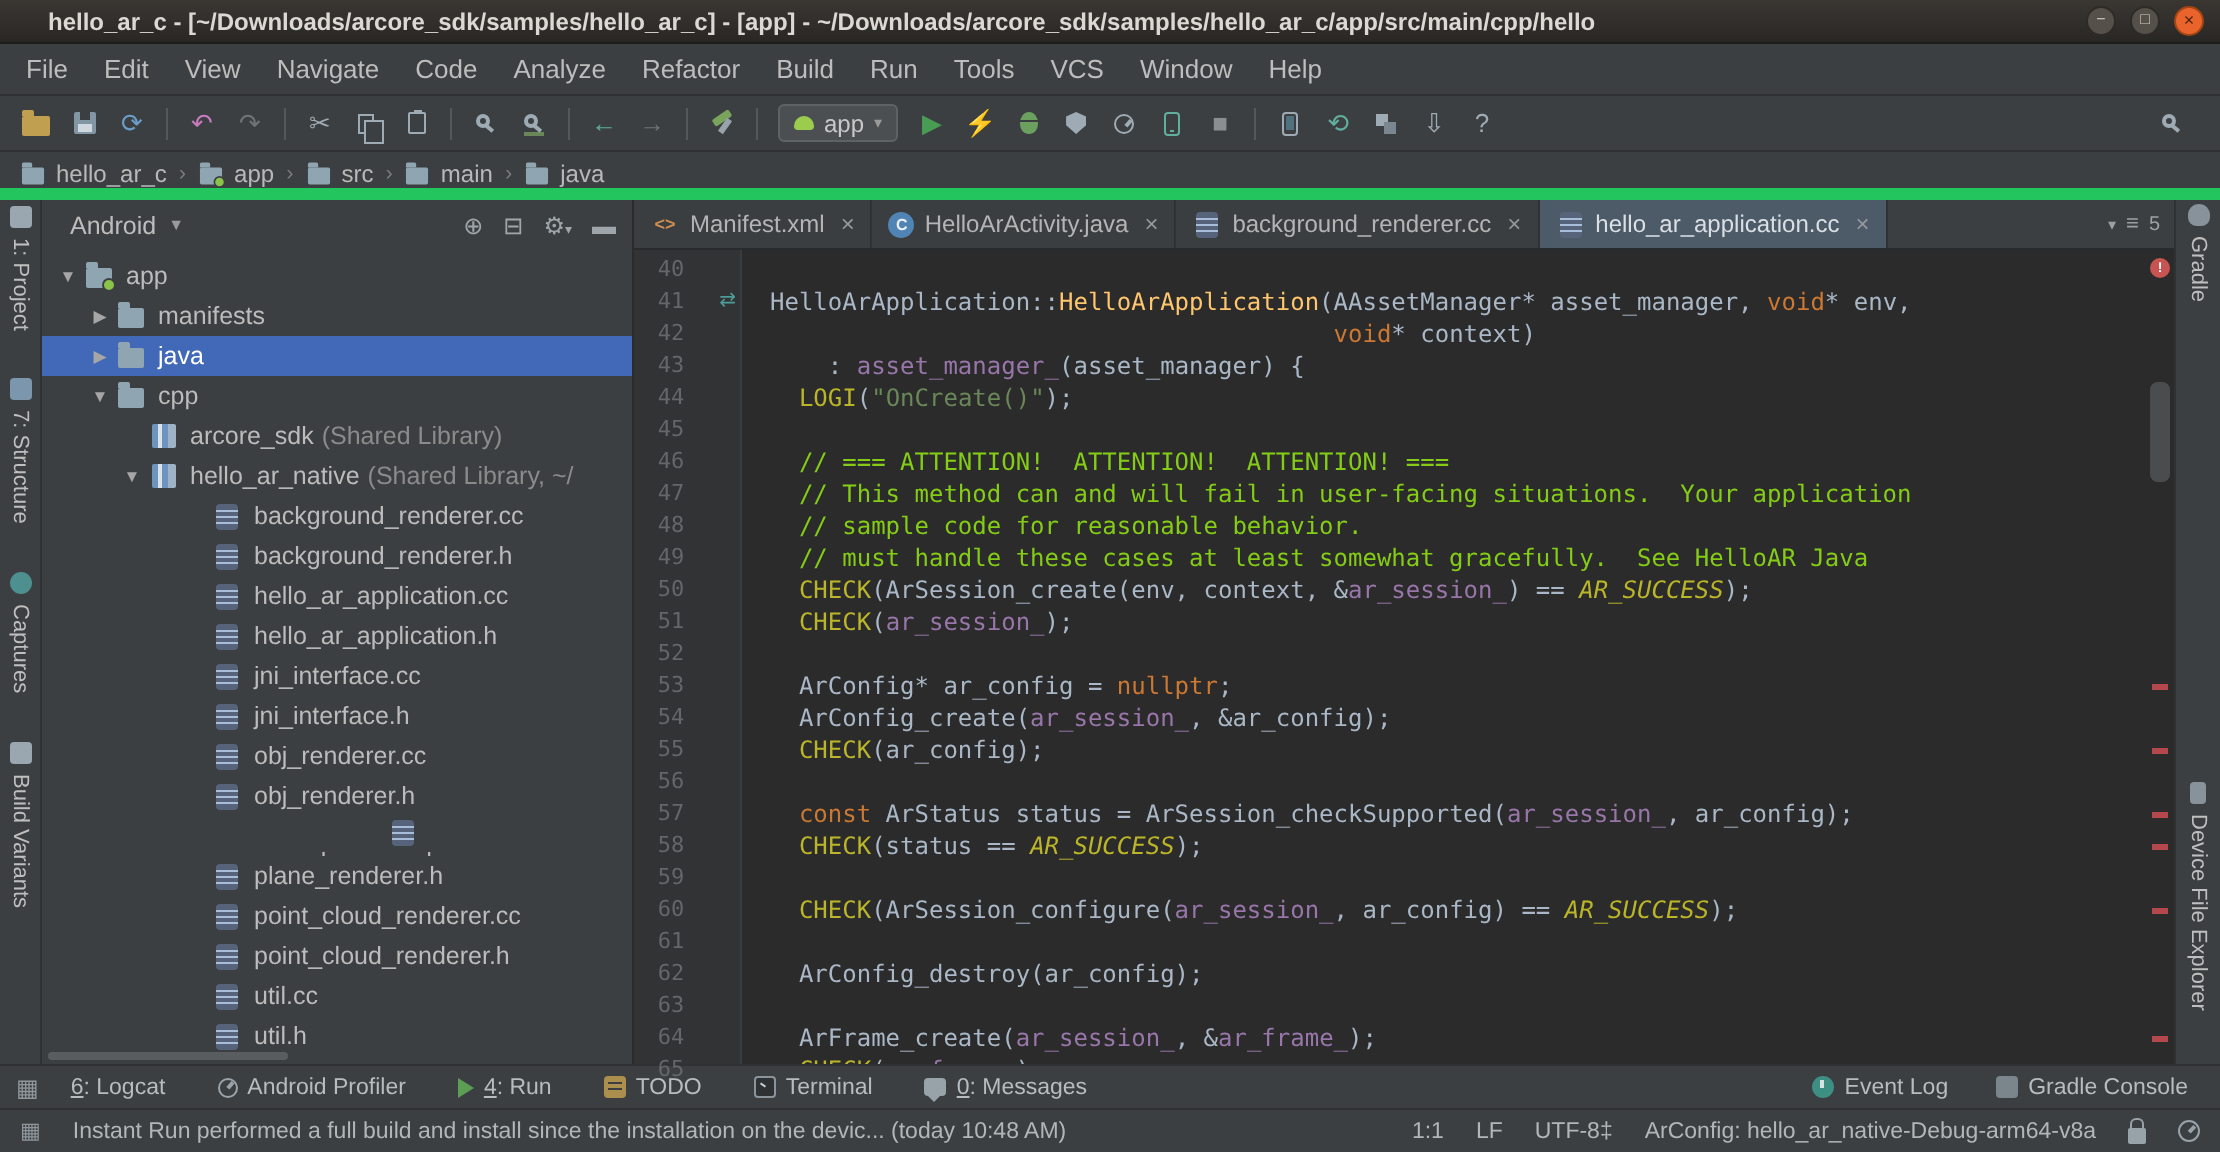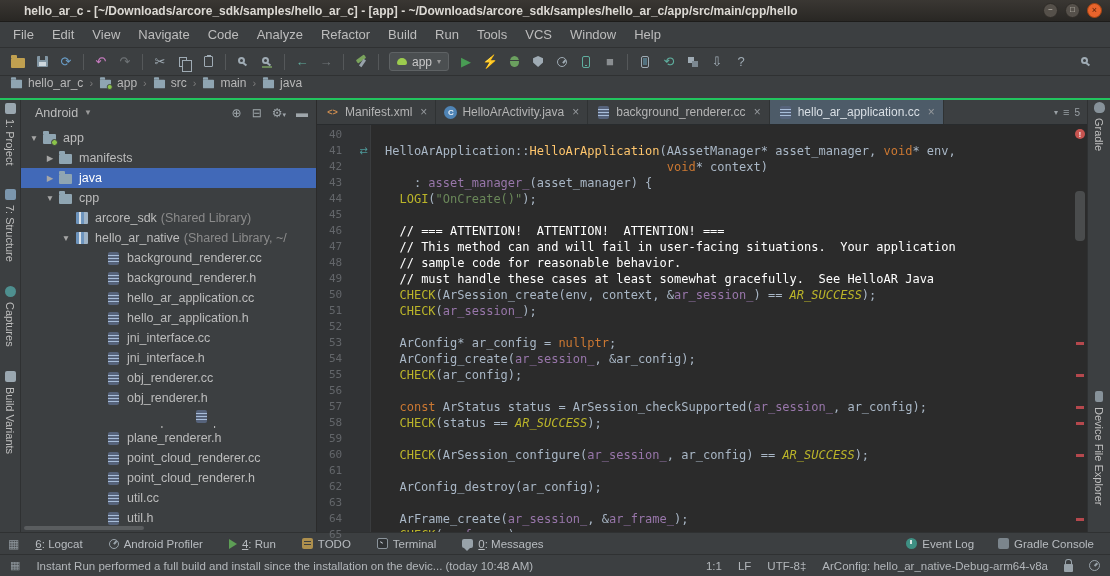--- a/index.html
+++ b/index.html
@@ -50,21 +50,21 @@
   .tb-gauge::after { content:''; position:absolute; left:4px; top:1px; width:1.5px; height:4px; background:#9fabb4; transform-origin:bottom; transform:rotate(40deg); }
   .tb-attach { width:8px; height:12px; border:1px solid #5fae9e; border-radius:2px; }
   .tb-attach::after { content:''; position:absolute; left:2px; bottom:1px; width:2px; height:1px; background:#5fae9e; }
   .tb-phone { width:8px; height:12px; border:1px solid #9fabb4; border-radius:2px; }
   .tb-phone::before { content:''; position:absolute; left:1px; top:1px; right:1px; height:7px; background:#52717f; }
   .tb-struct { width:10px; height:10px; }
   .tb-struct::before { content:''; position:absolute; left:0; top:0; width:6px; height:6px; background:#9fabb4; }
   .tb-struct::after { content:''; position:absolute; right:0; bottom:0; width:6px; height:6px; background:#7b8790; }
 
   
-  .navbar { height:24px; flex:none; background:#3c3f41; border-bottom:2px solid #22c55e; display:flex; align-items:flex-start; padding:0 8px; }
+  .navbar { height:24px; flex:none; background:#3c3f41; border-bottom:6px solid #22c55e; display:flex; align-items:flex-end; padding:0 8px; }
   .crumb { display:flex; align-items:center; gap:5px; color:#b8b8b8; font-size:12px; padding:0 2px; }
   .crumb-sep { color:#7c7c7c; font-size:11px; padding:0 4px; }
   .crumb .folderico { transform:scale(.85); }
 
   
   .main { height:432px; flex:none; display:flex; }
   .stripe { background:#3c3f41; display:flex; flex-direction:column; align-items:center; flex:none; }
   .stripe-left { width:21px; border-right:1px solid #2f3132; }
   .stripe-right { width:23px; border-left:1px solid #2f3132; }
   .stripe-item { writing-mode:vertical-rl; display:flex; align-items:center; gap:5px; color:#bfbfbf; font-size:11px; margin-top:24px; }
@@ -114,21 +114,21 @@
   .tab-right .chv { font-size:8px; }
   .tab-count { font-size:10px; }
 
   .editor { flex:1; min-height:0; display:flex; background:#2b2b2b; }
   .gutter { width:54px; flex:none; background:#313335; border-right:1px solid #3a3c3e; padding-top:3px; position:relative; }
   .ln { height:16px; line-height:16px; text-align:center; padding-right:16px; color:#63666a; font:11px "DejaVu Sans Mono", monospace; }
   .gutter-icon { position:absolute; top:20px; right:2px; color:#4e9b9b; font-size:10px; line-height:12px; }
   .code { flex:1; min-width:0; overflow:hidden; padding:3px 0 0 14px; }
   .code-line { height:16px; line-height:16px; white-space:pre; font:12px "DejaVu Sans Mono", monospace; color:#a9b7c6; }
   .c-d { color:#a9b7c6; } .c-kw { color:#cc7832; } .c-fn { color:#ffc66d; }
-  .c-mac { color:#bbb529; } .c-str { color:#6a8759; } .c-com { color:#ffffff;text-align:right; }
+  .c-mac { color:#bbb529; } .c-str { color:#6a8759; } .c-com { color:#84cc16;text-align:right; }
   .c-mem { color:#9876aa; } .c-cst { color:#bbb529; font-style:italic; }
   .estripe { width:14px; flex:none; position:relative; background:#2b2b2b; }
   .err-ind { position:absolute; top:4px; left:2px; width:10px; height:10px; border-radius:50%; background:#c75450; color:#fff; font-size:7px; font-weight:bold; display:flex; align-items:center; justify-content:center; }
   .scroll-thumb { position:absolute; left:2px; top:66px; width:10px; height:50px; background:#595b5d; border-radius:4px; opacity:.7; }
   .err-mark { position:absolute; left:3px; width:8px; height:3px; background:#b5484d; }
 
   
   .bottombar { height:22px; flex:none; background:#3c3f41; border-top:1px solid #2f3132; display:flex; align-items:center; padding:0 8px; font-size:11.5px; color:#b8bcc0; }
   .bb-anchor { color:#8f979d; font-size:12px; margin-right:16px; }
   .bb-left { display:flex; align-items:center; }

